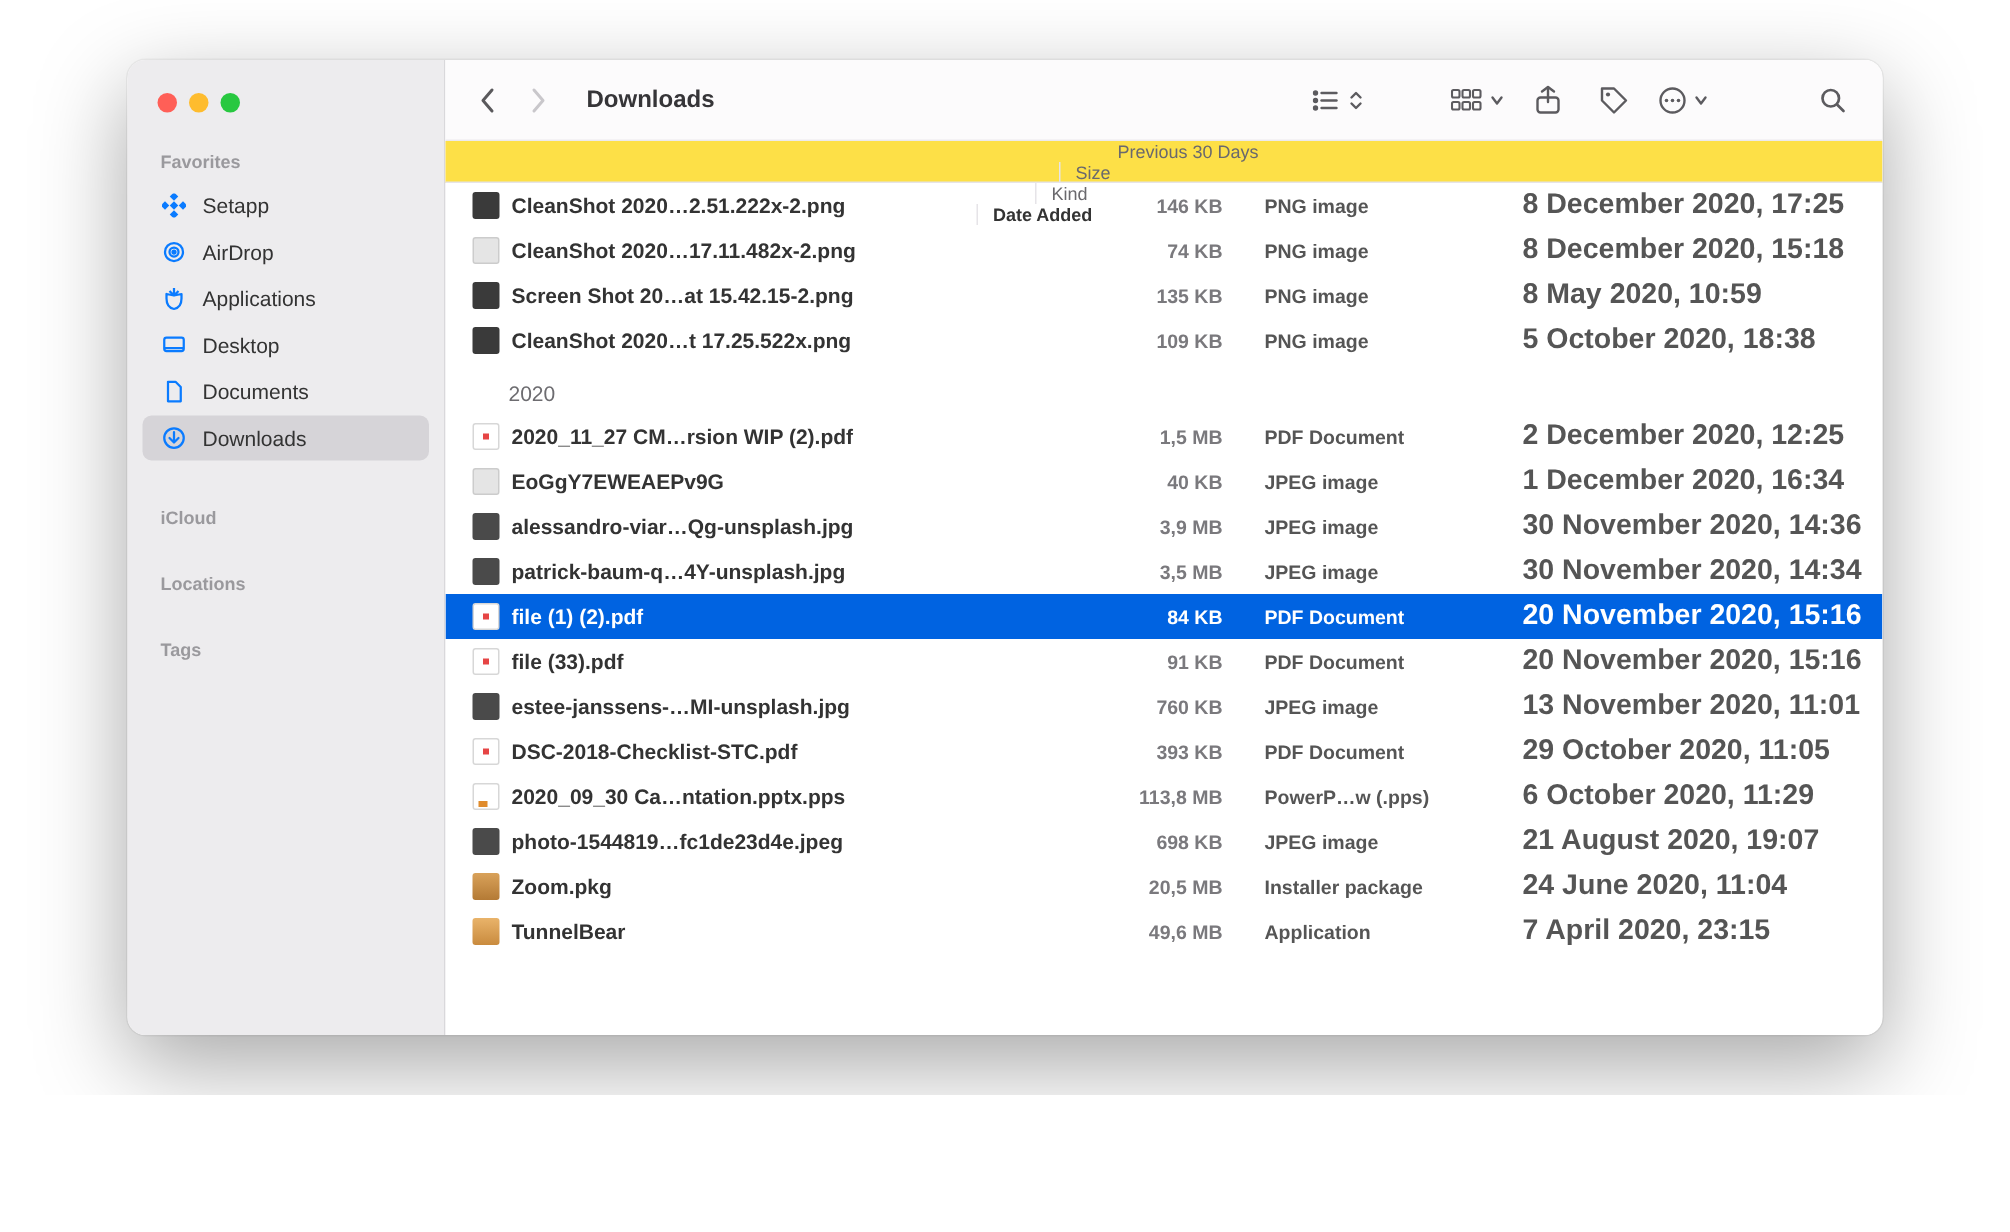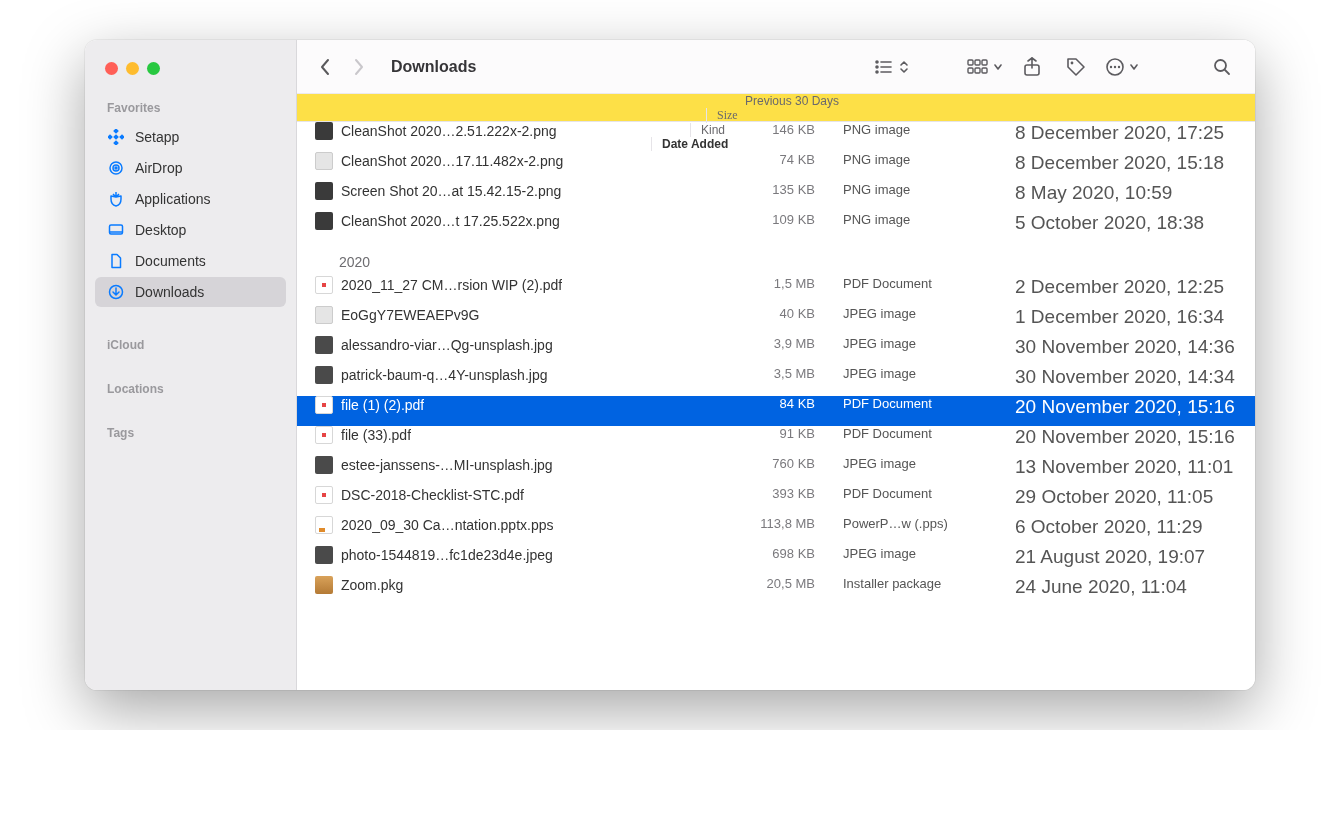--- a/index.html
+++ b/index.html
@@ -105,39 +105,40 @@
     border-bottom: 1px solid #e6e4e8;
     font-size: 12px;
     color: #6a696d;
     align-items: center;
     background: #fde047;
     flex-direction: column;
   }
   .column-header .col { padding: 0 10px; border-left: 1px solid #e6e4e8; height:100%; display:flex; align-items:center; }
   .column-header .col:first-child { border-left:none; }
   .col-name { flex: 1; padding-left: 42px !important; }
-  .col-size { width: 140px; justify-content: flex-start; font-family: Liberation Serif, serif; }
+  .col-size { width: 140px; justify-content: flex-start; }
   .col-kind { width: 172px; }
   .col-date { width: 250px; font-weight: 600; color: #333; }
   .filelist {
     flex:1;
     overflow-y:auto;
     font-size: 14px;
     color: #333;
   }
   .group-header {
     font-size: 14px;
     color: #6d6c70;
     padding: 12px 10px 6px 42px;
     font-weight: 500;
   }
   .row {
     display:flex;
-    align-items:flex-start;
+    align-items:center;
     height: 30px;
+    font-weight: bold;
   }
   .row.selected {
     background: #0063e1;
     color: #fff;
   }
   .row .rn {
     flex:1;
     display:flex;
     align-items:center;
     gap:8px;
@@ -467,16 +468,25 @@
         </div>
         <div class="row">
           <div class="rn">
             <div class="ficon ic-pkg"></div>
             <div class="fname">Zoom.pkg</div>
           </div>
           <div class="rs">20,5 MB</div>
           <div class="rk">Installer package</div>
           <div class="rd">24 June 2020, 11:04</div>
         </div>
+        <div class="row">
+          <div class="rn">
+            <div class="ficon ic-app"></div>
+            <div class="fname">TunnelBear</div>
+          </div>
+          <div class="rs">49,6 MB</div>
+          <div class="rk">Application</div>
+          <div class="rd">7 April 2020, 23:15</div>
+        </div>
       </div>
   </div>
 
 </div>
 
 </body></html>

